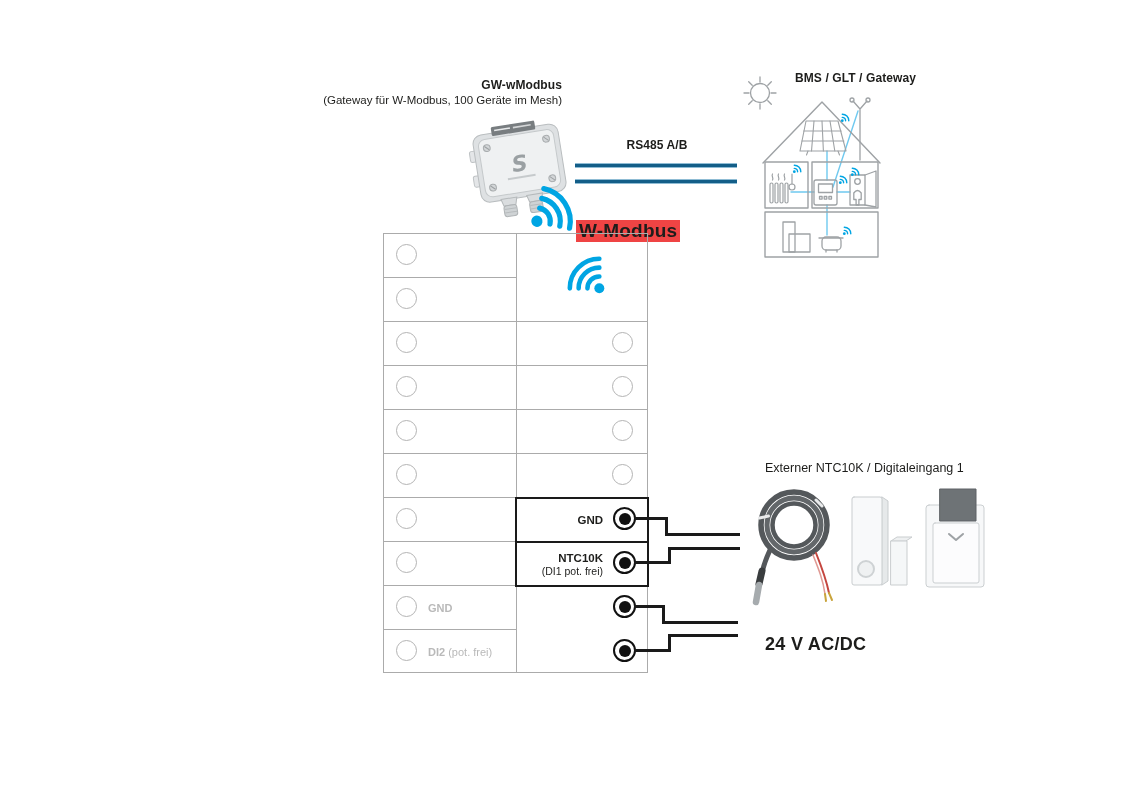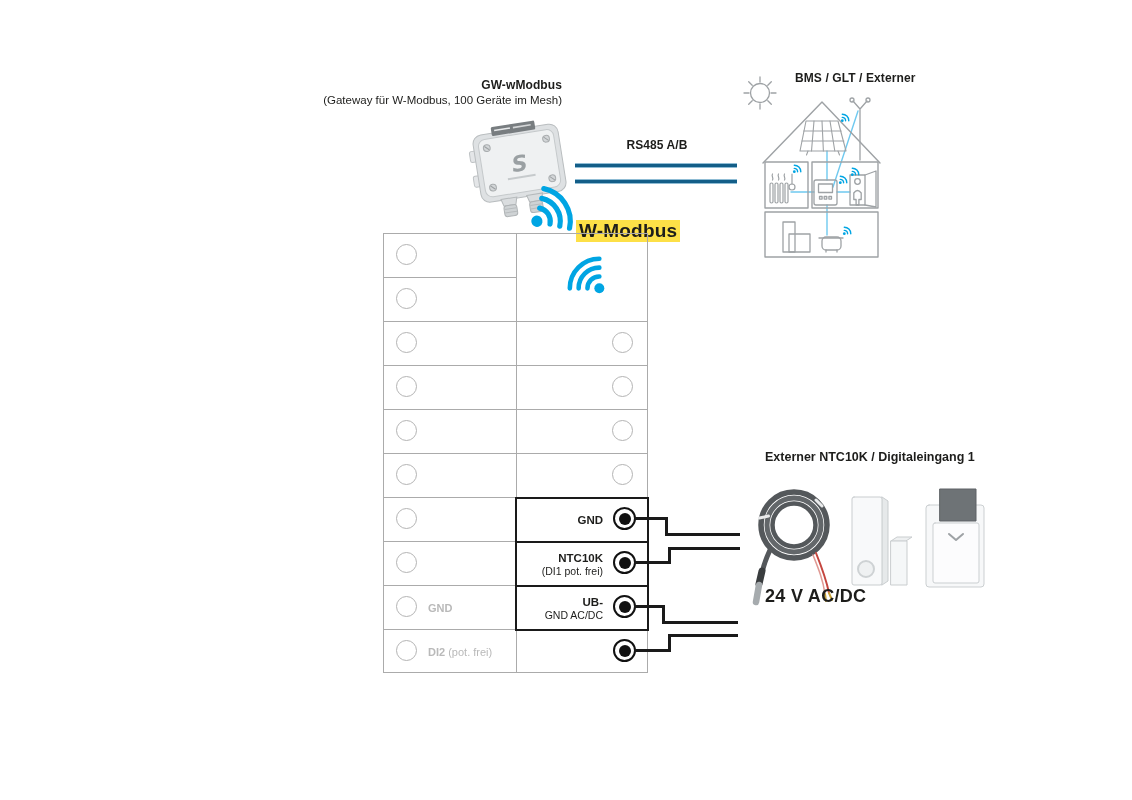--- a/index.html
+++ b/index.html
@@ -82,21 +82,21 @@
         <path d="M4,7.2 A10.8,10.8 0 0 1 14.8,18"></path>
         <path d="M4,2.6 A15.4,15.4 0 0 1 19.4,18"></path>
       </g>
     </svg>
   </div>
 
   <div class="abs lbl12" style="left:600px;top:138px;width:114px;text-align:center;">RS485 A/B</div>
   <div class="abs busline" style="left:575px;top:163px;width:162px;"></div>
   <div class="abs busline" style="left:575px;top:179px;width:162px;"></div>
 
-  <div class="abs lbl12" style="left:795px;top:71px;">BMS / GLT / Externer</div>
+  <div class="abs lbl12" style="left:795px;top:71px;">BMS / GLT / Gateway</div>
 
   <div class="abs" style="left:733px;top:75px;width:152px;height:192px;">
     <svg width="152" height="192" viewBox="0 0 152 192" fill="none" stroke-linejoin="round" stroke-linecap="round">
       <defs>
         <g id="mw">
           <circle cx="1.3" cy="7.7" r="1.4" fill="#00a5e3" stroke="none"></circle>
           <g fill="none" stroke="#00a5e3" stroke-width="1.4">
             <path d="M1.3,4.4 A3.3,3.3 0 0 1 4.6,7.7"></path>
             <path d="M1.3,1.2 A6.5,6.5 0 0 1 7.8,7.7"></path>
           </g>
@@ -170,21 +170,21 @@
       </g>
 
       <use href="#mw" transform="translate(108,38)"></use>
       <use href="#mw" transform="translate(60,89)"></use>
       <use href="#mw" transform="translate(106,100)"></use>
       <use href="#mw" transform="translate(118,92)"></use>
       <use href="#mw" transform="translate(110,151)"></use>
     </svg>
   </div>
 
-  <div class="abs big" style="left:576px;top:220px;background:#fde047;padding:0 3px;">W-Modbus</div>
+  <div class="abs big" style="left:576px;top:220px;background:#ef4444;padding:0 3px;">W-Modbus</div>
 
   <div id="tblock" class="abs">
     <div class="vdiv"></div>
 
     <div class="lrow" style="top:0;"></div>
     <div class="lrow" style="top:44px;"></div>
     <div class="lrow" style="top:88px;"></div>
     <div class="lrow" style="top:132px;"></div>
     <div class="lrow" style="top:176px;"></div>
     <div class="lrow" style="top:220px;"></div>
@@ -211,24 +211,20 @@
     <div class="rrow" style="top:132px;height:44px;"></div>
     <div class="rrow" style="top:176px;height:44px;"></div>
     <div class="rrow" style="top:220px;height:44px;"></div>
 
     <div class="acell" style="top:263px;">
       <div class="nm">GND</div>
     </div>
     <div class="acell" style="top:307px;">
       <div class="nm">NTC10K</div>
       <div class="sb">(DI1 pot. frei)</div>
-    </div>
-    <div class="acell" style="top:351px;">
-      <div class="nm">UB-</div>
-      <div class="sb">GND AC/DC</div>
     </div>
 
     <div class="abs greylab" style="left:44px;top:368px;">
       <span class="b">GND</span>
     </div>
     <div class="abs greylab" style="left:44px;top:412px;">
       <span class="b">DI2</span>
       <span>(pot. frei)</span>
     </div>
   </div>
@@ -263,21 +259,21 @@
   <div class="abs wire" style="left:634px;top:561px;width:37px;height:3px;"></div>
   <div class="abs wire" style="left:668px;top:547px;width:3px;height:17px;"></div>
   <div class="abs wire" style="left:668px;top:547px;width:72px;height:3px;"></div>
   <div class="abs wire" style="left:634px;top:605px;width:31px;height:3px;"></div>
   <div class="abs wire" style="left:662px;top:605px;width:3px;height:19px;"></div>
   <div class="abs wire" style="left:662px;top:621px;width:76px;height:3px;"></div>
   <div class="abs wire" style="left:634px;top:649px;width:37px;height:3px;"></div>
   <div class="abs wire" style="left:668px;top:634px;width:3px;height:18px;"></div>
   <div class="abs wire" style="left:668px;top:634px;width:70px;height:3px;"></div>
 
-  <div class="abs" style="left:765px;top:450px;font-size:12.5px;font-weight:700;">Externer NTC10K / Digitaleingang 1</div>
+  <div class="abs" style="left:765px;top:461px;font-size:12.5px;font-weight:400;">Externer NTC10K / Digitaleingang 1</div>
 
   <div class="abs" style="left:752px;top:483px;width:240px;height:125px;">
     <svg width="240" height="125" viewBox="0 0 240 125" fill="none" stroke-linecap="round" stroke-linejoin="round">
 
       <g>
         <circle cx="42" cy="42" r="33" stroke="#54585b" stroke-width="5.5"></circle>
         <circle cx="42" cy="42" r="27" stroke="#63676a" stroke-width="5"></circle>
         <circle cx="42" cy="42" r="21.5" stroke="#54585b" stroke-width="4.5"></circle>
         <path d="M18,67 Q12,80 10,90" stroke="#54585b" stroke-width="5"></path>
         <path d="M10,88 L7,101" stroke="#3a3d3f" stroke-width="7"></path>
@@ -298,15 +294,15 @@
 
       <g>
         <rect x="174" y="22" width="58" height="82" rx="3" fill="#f7f8f9" stroke="#cbcfd1"></rect>
         <rect x="188" y="6" width="36" height="32" fill="#6e7376" stroke="#5e6366"></rect>
         <rect x="181" y="40" width="46" height="60" rx="2" fill="#fcfcfd" stroke="#cbcfd1"></rect>
         <path d="M197,51 L204,57 L211,51" stroke="#9ea2a5" stroke-width="2"></path>
       </g>
     </svg>
   </div>
 
-  <div class="abs power" style="left:765px;top:586px;">24 V AC/DC</div>
+  <div class="abs power" style="left:765px;top:634px;">24 V AC/DC</div>
 
 </div>
 
 </body></html>

